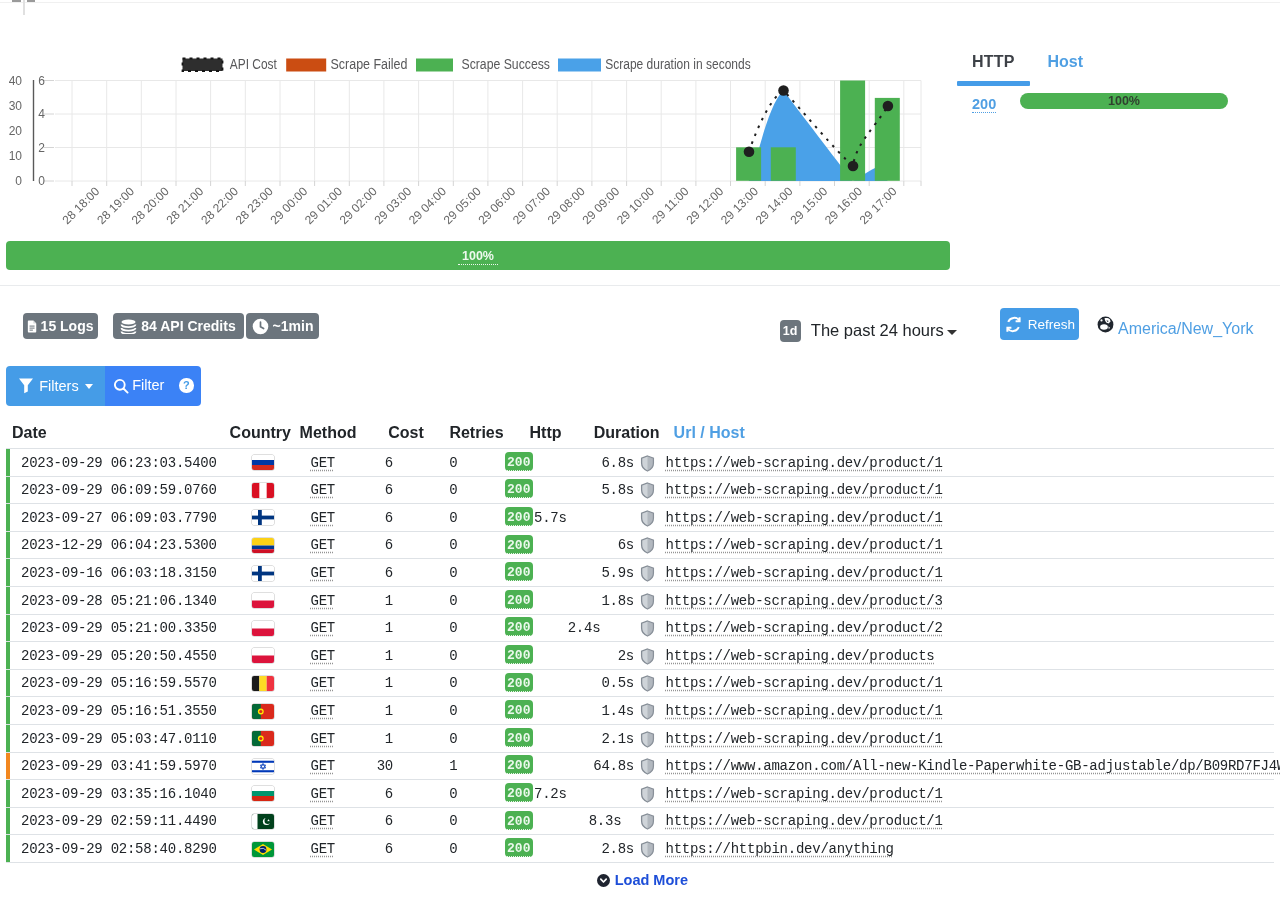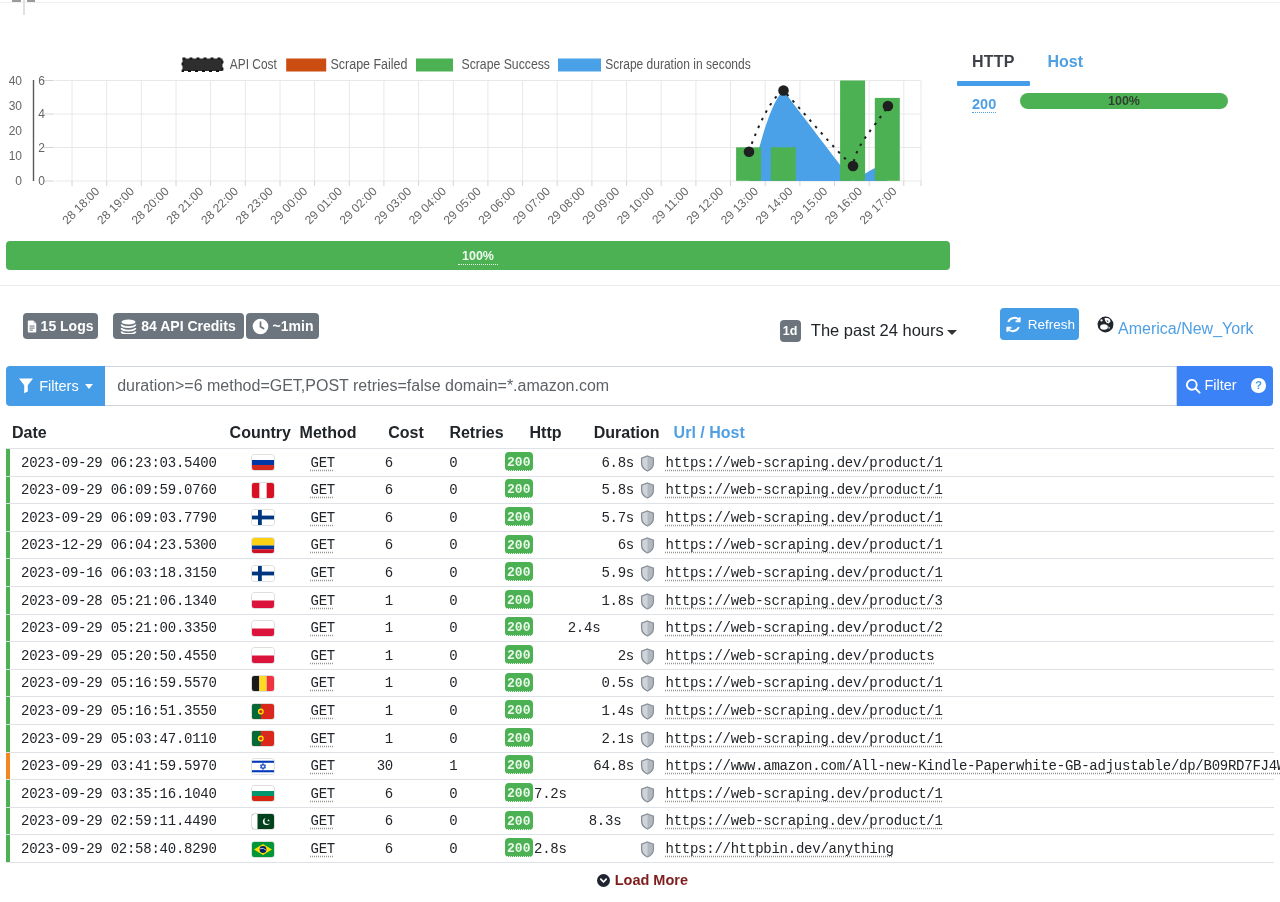--- a/index.html
+++ b/index.html
@@ -198,21 +198,20 @@
 <div style="position:absolute;left:1118px;top:320px;font-size:16px;color:#4f9fe3">America/New_York</div>
 
 <div style="position:absolute;left:6.2px;top:365.5px;width:1267.2px;height:40px;display:flex">
   <div style="width:98.5px;background:#459ce7;border-radius:4px 0 0 4px;display:flex;align-items:center;justify-content:center;gap:5px;color:#fff;font-size:14.5px">
       <svg width="16" height="17" viewBox="0 0 16 17" style="display:block">
         <path d="M1 1.5 H15 L9.8 8.2 V14.5 L6.2 16.2 V8.2 Z" fill="#fff"></path>
       </svg>
       <span>Filters</span>
       <span style="width:0;height:0;border-left:4.5px solid transparent;border-right:4.5px solid transparent;border-top:5px solid #fff;margin-top:2px;margin-left:1px"></span>
     </div>
-  <div style="flex:1;background:#fff;border:1px solid #ced4da;border-left:none;display:flex;align-items:center;padding-left:12.5px;font-size:16px;color:#5d6267">duration&gt;=6 method=GET,POST retries=false domain=*.amazon.com</div>
   <div style="width:96.5px;background:#3b82f6;border-radius:0 4px 4px 0;position:relative;color:#fff;font-size:14.5px">
     <span style="position:absolute;left:8px;top:12px">
         <svg width="16" height="16" viewBox="0 0 16 16" style="display:block">
           <circle cx="6.8" cy="6.8" r="4.9" fill="none" stroke="#fff" stroke-width="1.9"></circle>
           <line x1="10.5" y1="10.5" x2="14.6" y2="14.6" stroke="#fff" stroke-width="1.9" stroke-linecap="round"></line>
         </svg>
       </span>
     <span style="position:absolute;left:27.5px;top:11px">Filter</span>
     <span style="position:absolute;left:74.5px;top:12.7px;width:14.5px;height:14.5px;background:#fff;border-radius:50%;color:#459ce7;font-size:11px;font-weight:bold;text-align:center;line-height:15px">?</span>
   </div>
@@ -268,33 +267,33 @@
 <span style="position:absolute;left:634px;top:5.5px">
       <svg width="15" height="17" viewBox="0 0 15 17" style="display:block">
         <path d="M7.5 1 13.4 3.2 V8 C13.4 11.8 11 14.6 7.5 16 C4 14.6 1.6 11.8 1.6 8 V3.2 Z" fill="#cfd4d9" stroke="#848c95" stroke-width="1.3"></path>
         <path d="M7.5 1 13.4 3.2 V8 C13.4 11.8 11 14.6 7.5 16 Z" fill="#9aa1a9" opacity="0.55"></path>
       </svg>
     </span>
 <span class="mono dot" style="left:659.5px;white-space:pre">https://web-scraping.dev/product/1</span>
 </div>
 <div class="row" style="top:504.2px;height:27.6px">
 <div class="lb" style="background:#4cb152"></div>
-<span class="mono" style="left:15px">2023-09-29 06:09:03.7790</span>
+<span class="mono" style="left:15px">2023-09-27 06:09:03.7790</span>
 <span style="position:absolute;left:246px;top:6.3px">
       <svg width="22" height="15" viewBox="0 0 22 15" style="border-radius:2px;box-shadow:0 0 0 0.5px rgba(0,0,0,.25);display:block">
         <rect width="22" height="15" fill="#fff"></rect>
         <rect y="5.6" width="22" height="3.8" fill="#003580"></rect>
         <rect x="6" width="3.8" height="15" fill="#003580"></rect>
       </svg>
     </span>
 <span class="mono dot" style="left:304.5px">GET</span>
 <span class="mono" style="left:289px;width:98px;text-align:right">6</span>
 <span class="mono" style="left:354px;width:97.5px;text-align:right">0</span>
 <span class="badge200"><span class="in200">200</span></span>
-<span class="mono" style="left:528px;width:100px;text-align:right">5.7s</span>
+<span class="mono" style="left:528px;width:100px;">5.7s</span>
 <span style="position:absolute;left:634px;top:5.5px">
       <svg width="15" height="17" viewBox="0 0 15 17" style="display:block">
         <path d="M7.5 1 13.4 3.2 V8 C13.4 11.8 11 14.6 7.5 16 C4 14.6 1.6 11.8 1.6 8 V3.2 Z" fill="#cfd4d9" stroke="#848c95" stroke-width="1.3"></path>
         <path d="M7.5 1 13.4 3.2 V8 C13.4 11.8 11 14.6 7.5 16 Z" fill="#9aa1a9" opacity="0.55"></path>
       </svg>
     </span>
 <span class="mono dot" style="left:659.5px;white-space:pre">https://web-scraping.dev/product/1</span>
 </div>
 <div class="row" style="top:531.8px;height:27.6px">
 <div class="lb" style="background:#4cb152"></div>
@@ -560,29 +559,29 @@
         <rect width="22" height="15" fill="#009739"></rect>
         <path d="M11 2 20 7.5 11 13 2 7.5Z" fill="#fedd00"></path>
         <circle cx="11" cy="7.5" r="3.4" fill="#012169"></circle>
         <path d="M8 6.8 A5 5 0 0 1 14 8.2" stroke="#fff" stroke-width="0.7" fill="none"></path>
       </svg>
     </span>
 <span class="mono dot" style="left:304.5px">GET</span>
 <span class="mono" style="left:289px;width:98px;text-align:right">6</span>
 <span class="mono" style="left:354px;width:97.5px;text-align:right">0</span>
 <span class="badge200"><span class="in200">200</span></span>
-<span class="mono" style="left:528px;width:100px;">2.8s</span>
+<span class="mono" style="left:528px;width:100px;text-align:right">2.8s</span>
 <span style="position:absolute;left:634px;top:5.5px">
       <svg width="15" height="17" viewBox="0 0 15 17" style="display:block">
         <path d="M7.5 1 13.4 3.2 V8 C13.4 11.8 11 14.6 7.5 16 C4 14.6 1.6 11.8 1.6 8 V3.2 Z" fill="#cfd4d9" stroke="#848c95" stroke-width="1.3"></path>
         <path d="M7.5 1 13.4 3.2 V8 C13.4 11.8 11 14.6 7.5 16 Z" fill="#9aa1a9" opacity="0.55"></path>
       </svg>
     </span>
 <span class="mono dot" style="left:659.5px;white-space:pre">https://httpbin.dev/anything</span>
 </div>
 
 <div style="position:absolute;left:596.5px;top:873.5px">
     <svg width="13" height="13" viewBox="0 0 13 13" style="display:block">
       <circle cx="6.5" cy="6.5" r="6.5" fill="#1f2430"></circle>
       <path d="M3.8 5.2 6.5 8 9.2 5.2" fill="none" stroke="#fff" stroke-width="1.7" stroke-linecap="round" stroke-linejoin="round"></path>
     </svg>
   </div>
-<div style="position:absolute;left:614.7px;top:872px;font-size:14.5px;font-weight:bold;color:#7f1d1d">Load More</div>
+<div style="position:absolute;left:614.7px;top:872px;font-size:14.5px;font-weight:bold;color:#1d4ed8">Load More</div>
 
 </body></html>

